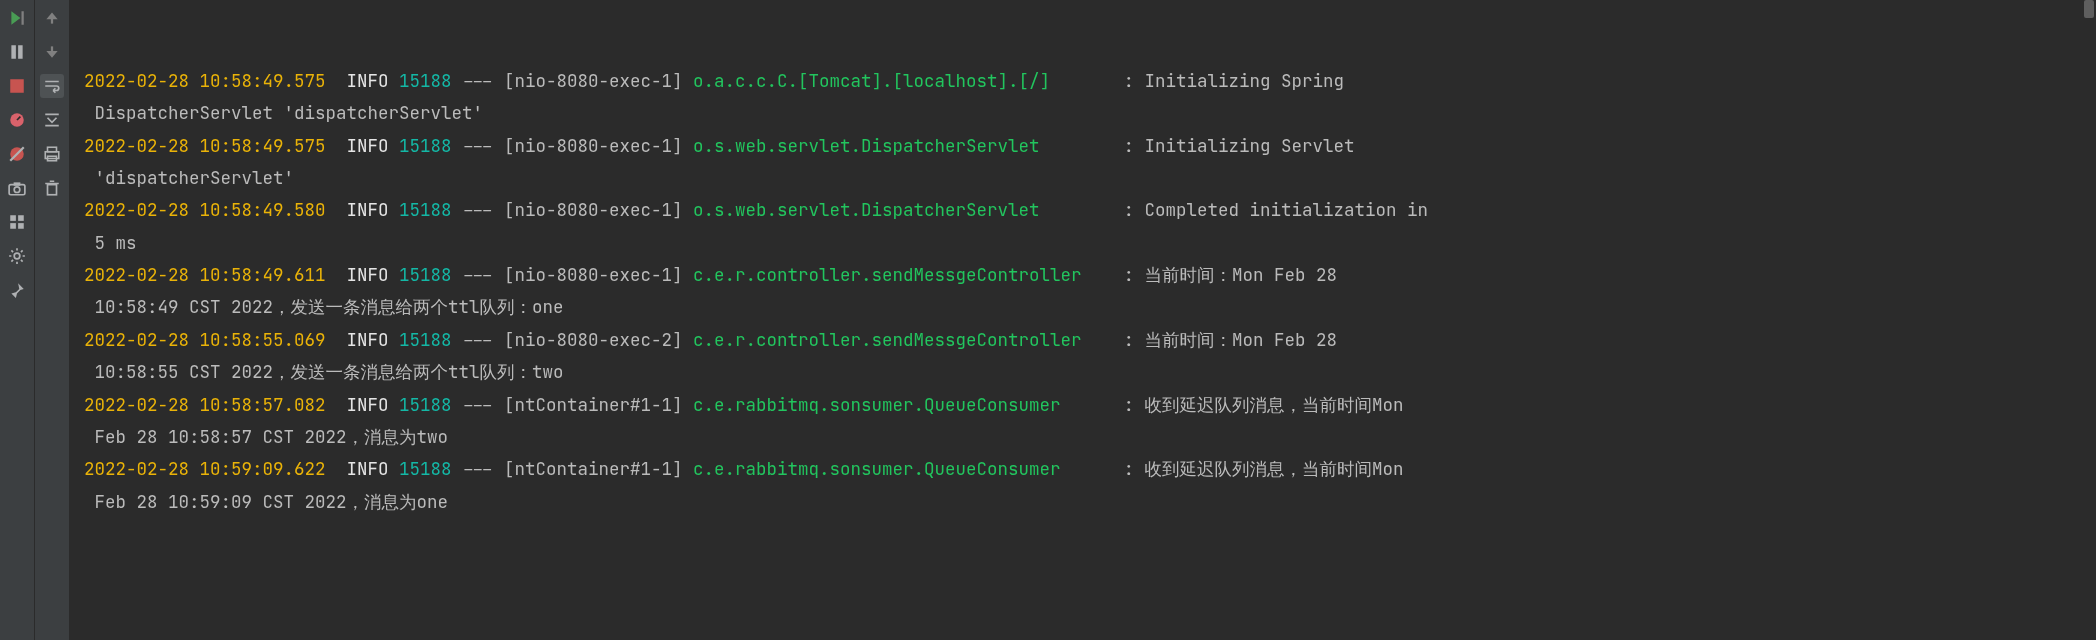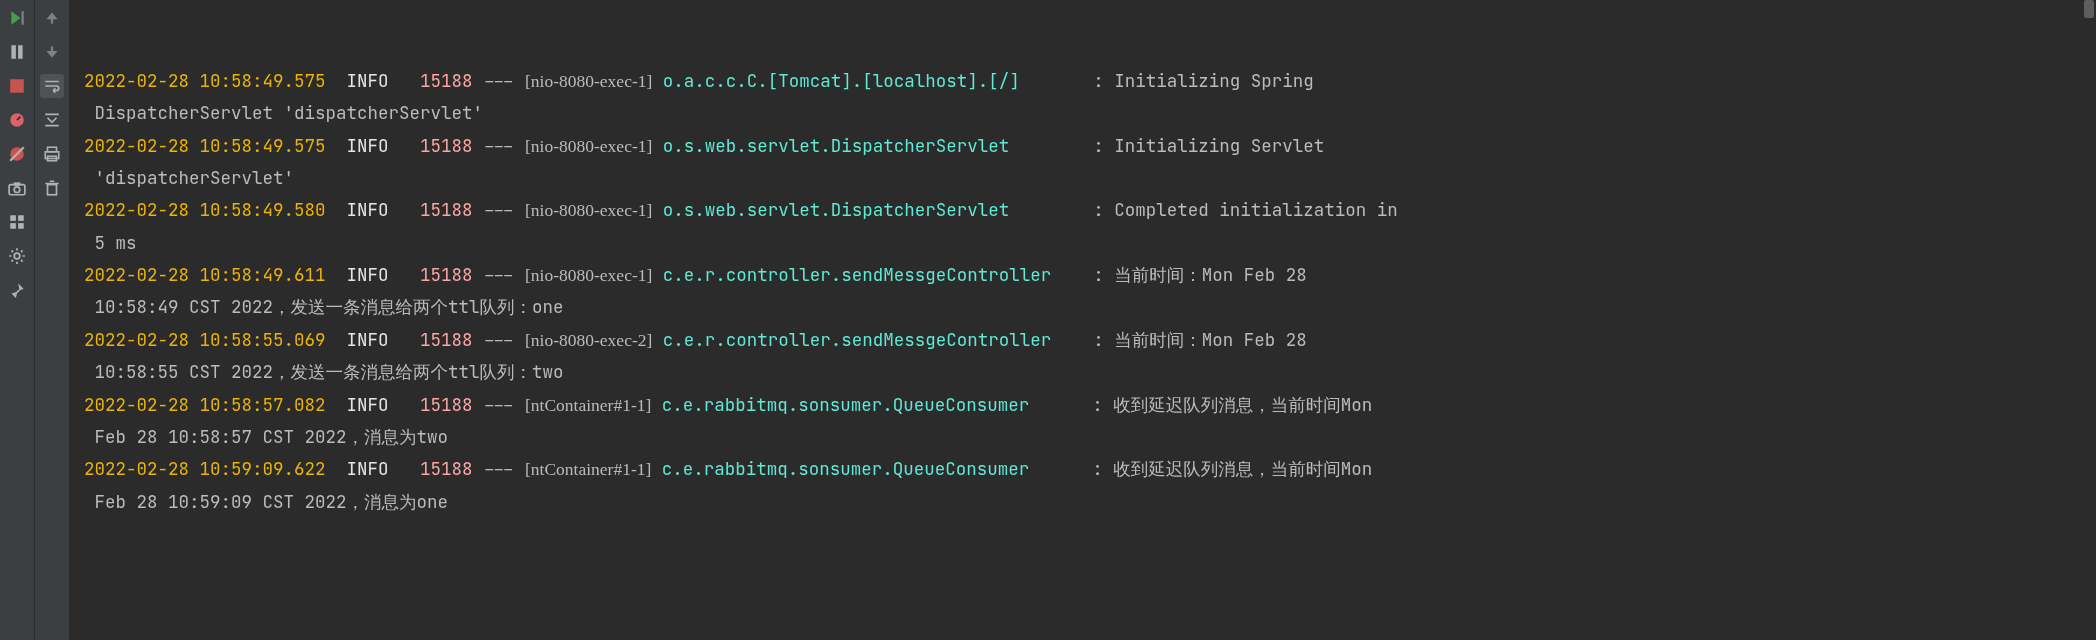--- a/index.html
+++ b/index.html
@@ -49,24 +49,24 @@
     padding: 0 10px 0 14px;
     overflow: hidden;
     line-height: 1.85;
     white-space: pre-wrap;
     position: relative;
   }
   .log-line { display: block; }
   .wrap-indent { padding-left: 1ch; }
   .ts { color: #eab308; }
   .lvl { color: #e5e5e5; }
-  .pid { color: #fca5a5; margin-left: 21px; }
+  .pid { color: #14b8a6; }
   .dash { color: #bbbbbb; }
-  .thr { color: #bbbbbb; font-family: Liberation Serif, serif; }
-  .cls { color: #5eead4; }
+  .thr { color: #bbbbbb; }
+  .cls { color: #22c55e; }
   .sep { color: #bbbbbb; }
   .msg { color: #bbbbbb; }
   .scrollbar {
     position: absolute;
     right: 2px;
     top: 0;
     width: 10px;
     height: 100%;
   }
   .scroll-thumb {

